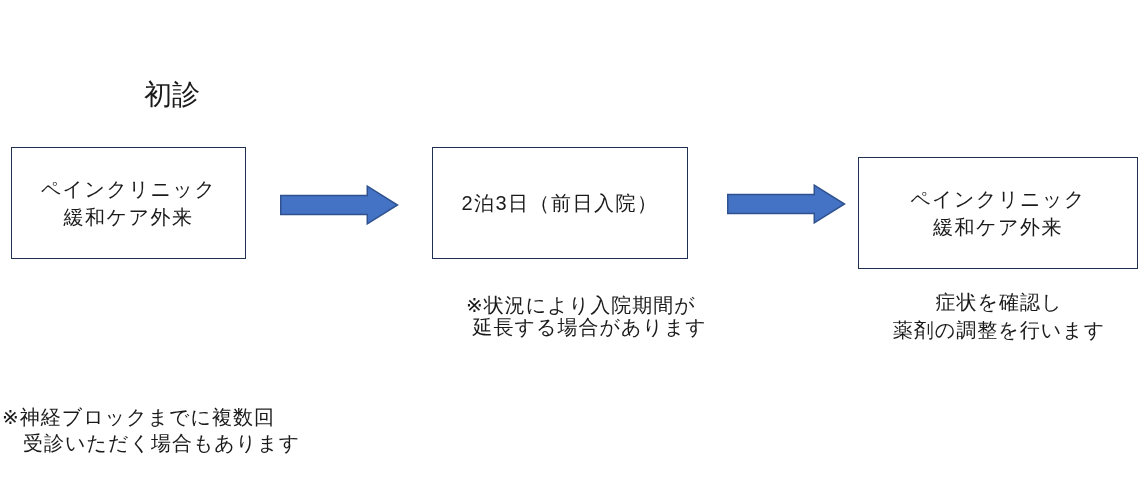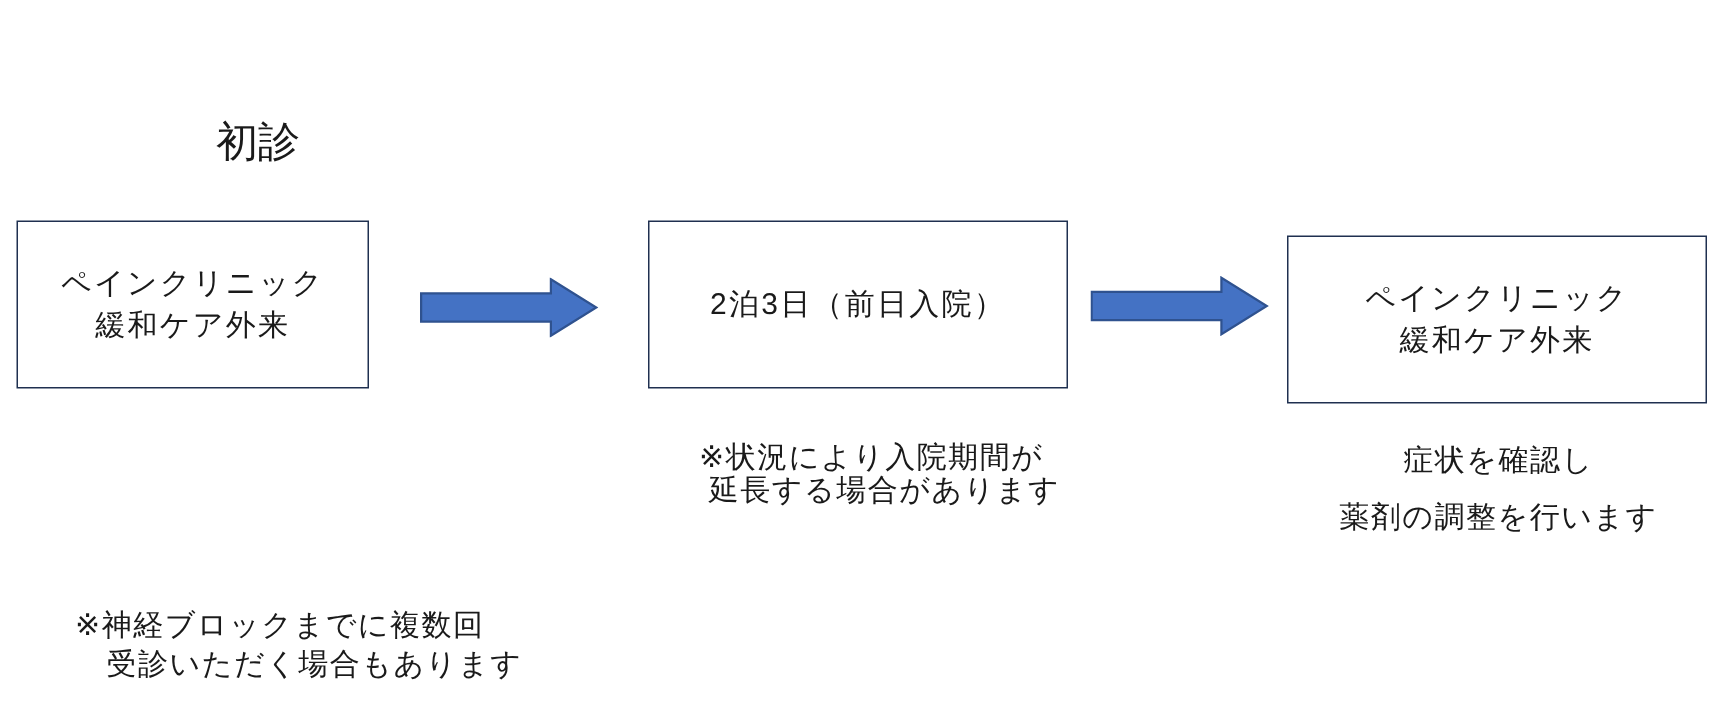--- a/index.html
+++ b/index.html
@@ -43,41 +43,41 @@
     justify-content: center;
   }
   .stage-box .box-label {
     font-size: 20px;
     line-height: 28px;
     letter-spacing: 1.5px;
     white-space: pre;
     text-align: center;
   }
   .box-1 { left: 11px;  top: 147px; width: 235px; height: 112px; }
-  .box-2 { left: 432px; top: 147px; width: 280px; height: 112px; }
+  .box-2 { left: 432px; top: 147px; width: 256px; height: 112px; }
   .box-3 { left: 858px; top: 157px; width: 280px; height: 112px; }
 
   .arrow {
     position: absolute;
     width: 119px;
     height: 40px;
   }
   .arrow-1 { left: 280px; top: 185px; }
   .arrow-2 { left: 727px; top: 184px; }
 
   .note {
     position: absolute;
     font-size: 20px;
     letter-spacing: 1px;
     white-space: pre;
   }
   .note-bullets   { left: 10px;  top: 279px; line-height: 27px; }
-  .note-caution-1 { left: 2px;   top: 404px; line-height: 26px; margin-left: 48px; }
+  .note-caution-1 { left: 2px;   top: 404px; line-height: 26px; }
   .note-caution-2 { left: 451px; top: 294px; line-height: 22px; margin-left: 15px; }
-  .note-discharge { left: 999px; top: 288px; line-height: 38px; transform: translateX(-50%); text-align: center; }
+  .note-discharge { left: 999px; top: 288px; line-height: 28px; transform: translateX(-50%); text-align: center; }
 </style>
 </head>
 <body>
 
 <div class="canvas">
 
   <div class="heading heading-1">初診</div>
 
   <div class="stage-box box-1">
     <span class="box-label">ペインクリニック

